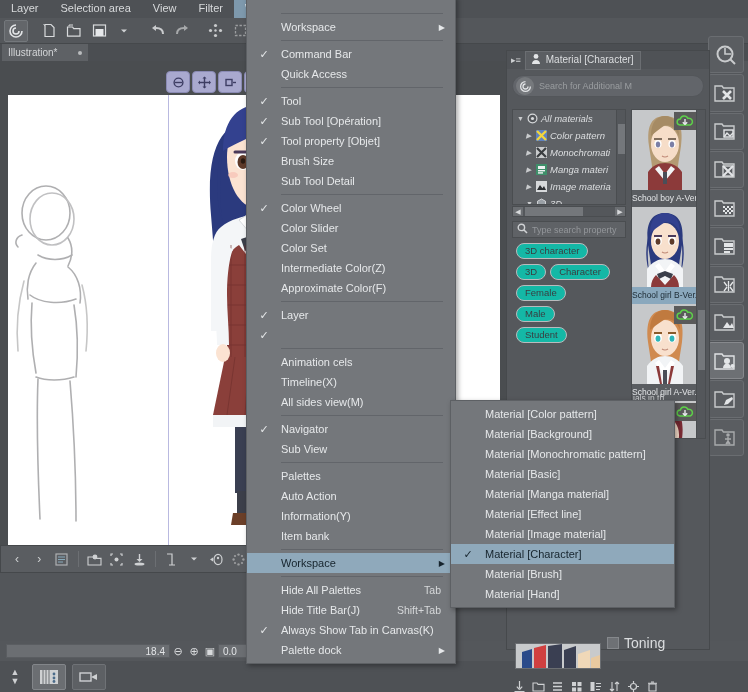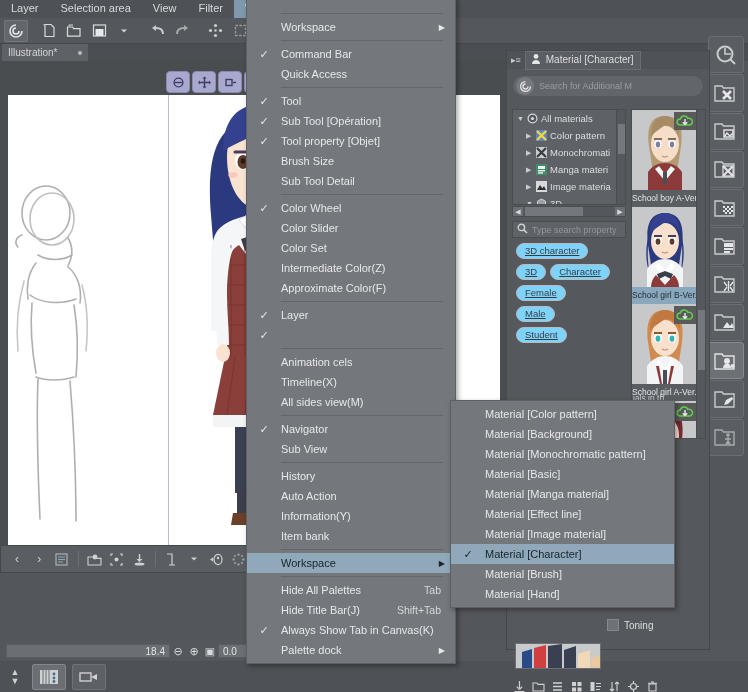--- a/index.html
+++ b/index.html
@@ -146,21 +146,21 @@
     width: 18px; height: 18px; border-radius: 50%; background: #76797d;
     display:flex; align-items:center; justify-content:center; color:#d6d8da; font-size:11px;
     flex: 0 0 auto;
   }
   .treebox {
     position: absolute; left: 5px; top: 58px; width: 114px; height: 96px;
     background: #5e6165; border: 1px solid #4a4d50; overflow: hidden;
   }
   .tnode {
     display: flex; align-items: center; gap: 3px; height: 17px;
-    font-size: 9.5px; color: #dcdee0; padding-left: 3px; white-space: nowrap;
+    font-size: 9.5px; color: #dcdee0; padding-left: 3px; white-space: nowrap; font-style: italic;
   }
   .tri { font-size: 7px; color: #c9cbcd; width: 7px; }
   .ticon { width: 11px; height: 11px; flex: 0 0 auto; }
   .vscroll {
     position: absolute; right: 0; top: 0; width: 9px; height: 100%;
     background: #54575b; border-left: 1px solid #4a4d50;
   }
   .vthumb { position: absolute; left: 1px; top: 14px; width: 7px; height: 30px; background: #74777b; }
   .hscrollrow {
     position: absolute; left: 5px; top: 155px; width: 114px; height: 11px;
@@ -175,22 +175,22 @@
     background: #5f6266; border: 1px solid #4a4d50;
     display: flex; align-items: center; gap: 4px; padding-left: 4px;
     font-size: 9px; color: #93969a;
   }
   .tagbox {
     position: absolute; left: 5px; top: 192px; width: 114px; height: 113px;
     background: #55585c; overflow: hidden;
   }
   .tagrow { display: flex; gap: 4px; margin-bottom: 5px; padding-left: 4px; }
   .tag {
-    background: #7dd3fc; border: 1px solid #b9bbbd; border-radius: 9px;
-    font-size: 9.5px; color: #3a3d40; padding: 1px 8px 2px 8px; white-space: nowrap; text-decoration: underline;
+    background: #14b8a6; border: 1px solid #b9bbbd; border-radius: 9px;
+    font-size: 9.5px; color: #3a3d40; padding: 1px 8px 2px 8px; white-space: nowrap;
   }
 
   
   .thumbcol {
     position: absolute; left: 124px; top: 58px; width: 75px; height: 330px;
     background: #5a5d61; border: 1px solid #4a4d50; overflow: hidden;
   }
   .thumbitem { position: relative; width: 66px; height: 97px; }
   .thumbimg { width: 66px; height: 80px; position: relative; overflow: hidden; }
   .thumbcap {
@@ -205,22 +205,22 @@
   }
   .infotext {
     position: absolute; left: 126px; top: 395px; width: 72px;
     font-size: 8.5px; color: #c9cbcd; line-height: 13px;
   }
   .strip {
     position: absolute; left: 8px; top: 592px; width: 86px; height: 26px;
     border: 1px solid #6b6e72; overflow: hidden;
   }
   .toning {
-    position: absolute; left: 100px; top: 568px;
-    display: flex; align-items: center; gap: 5px; font-size: 10px; color: #dcdee0;
+    position: absolute; left: 100px; top: 584px;
+    display: flex; align-items: center; gap: 5px; font-size: 14px; color: #dcdee0;
   }
   .chk { width: 12px; height: 12px; background: #6e7175; border: 1px solid #85888c; }
   .palbtnrow {
     position: absolute; left: 4px; top: 625px; width: 196px; height: 20px;
     display: flex; align-items: center; gap: 3px;
   }
   .pb { width: 16px; height: 16px; display:flex;align-items:center;justify-content:center;
         color:#cfd1d3; font-size: 10px; }
 
   
@@ -1032,21 +1032,21 @@
       <span class="ck">✓</span>
       <span class="lbl">Navigator</span>
     </div>
     <div class="mrow">
       <span class="ck"></span>
       <span class="lbl">Sub View</span>
     </div>
     <div class="msep"></div>
     <div class="mrow">
       <span class="ck"></span>
-      <span class="lbl">History</span>
+      <span class="lbl">Palettes</span>
     </div>
     <div class="mrow">
       <span class="ck"></span>
       <span class="lbl">Auto Action</span>
     </div>
     <div class="mrow">
       <span class="ck"></span>
       <span class="lbl">Information(Y)</span>
     </div>
     <div class="mrow">

